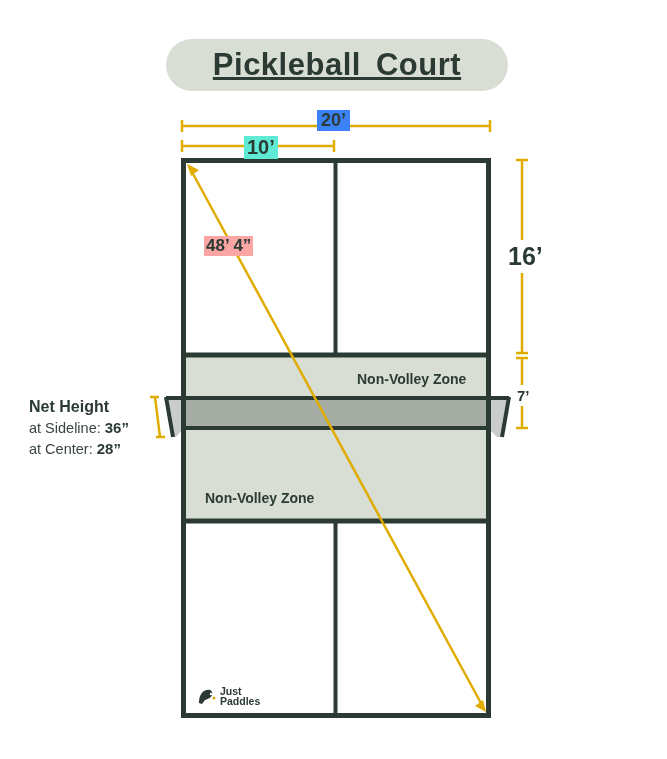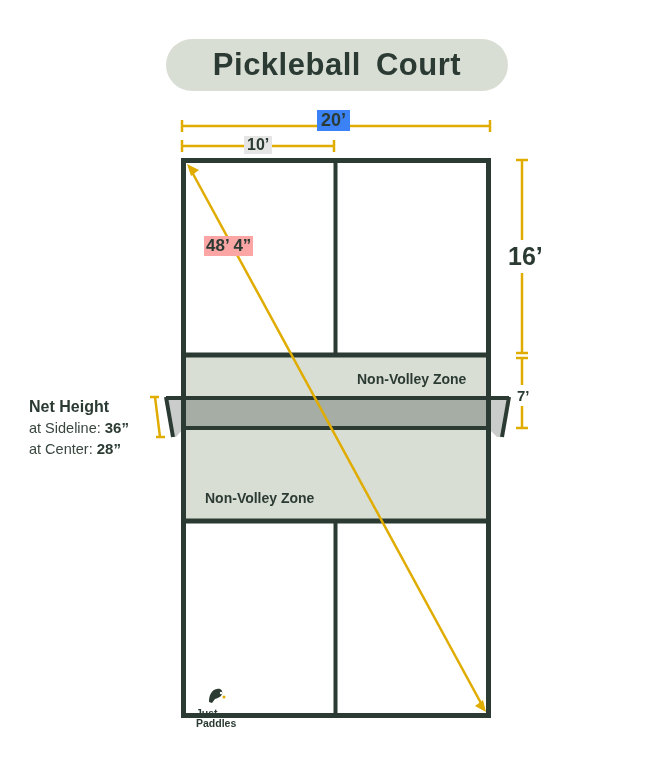--- a/index.html
+++ b/index.html
@@ -1,35 +1,35 @@
 <!DOCTYPE html>
 <html><head>
 <meta charset="utf-8">
 <style>
   html, body { margin:0; padding:0; background:#ffffff; }
   body { width:667px; height:759px; position:relative; overflow:hidden;
          font-family:"Liberation Sans", "DejaVu Sans", sans-serif; color:#2b3b33; }
   .title-pill { position:absolute; left:166px; top:39px; width:342px; height:52px;
-                background:#d9ded5; border-radius:26px; display:flex; align-items:center; justify-content:center; }
+                background:#d9ded5; border-radius:26px; display:flex; align-items:center; justify-content:center;text-decoration:underline; }
   .title-pill span { font-size:31px; font-weight:bold; letter-spacing:0.5px; color:#2b3b33; word-spacing:6px; }
   svg.court { position:absolute; left:0; top:0; }
   .lbl { position:absolute; font-weight:bold; color:#2b3b33; white-space:nowrap; }
   .dim20 { left:317px; top:110px; font-size:18px; background:#3b82f6; padding:0 4px; }
-  .dim10 { left:244px; top:136px; font-size:16px; background:#e5e5e5; padding:0 3px; }
+  .dim10 { left:244px; top:136px; font-size:20px; background:#5eead4; padding:0 3px; }
   .dim15 { left:508px; top:240px; font-size:25px; background:#fff; padding:2px 0; }
   .dim7 { left:517px; top:385px; font-size:15px; background:#fff; padding:2px 0; }
   .diag { left:204px; top:236px; font-size:17px; background:#fca5a5; padding:0 2px; }
   .nvz-top { left:357px; top:371px; font-size:14px; }
   .nvz-bot { left:205px; top:490px; font-size:14px; }
   .net-title { left:29px; top:398px; font-size:16px; }
   .net-line { position:absolute; font-size:14.5px; color:#3a4740; white-space:nowrap; }
   .net-line b { color:#2b3b33; font-size:15px; }
   .net-side { left:29px; top:419px; }
   .net-center { left:29px; top:440px; }
-  .brand { position:absolute; left:196px; top:686px; display:flex; align-items:center; gap:4px;flex-direction:column; }
+  .brand { position:absolute; left:196px; top:686px; display:flex; align-items:center; gap:4px; }
   .brand-text { font-size:10.5px; line-height:10px; color:#2b3b33; font-weight:bold; }
 </style>
 </head>
 <body>
 
 <div class="title-pill">
   <span>Pickleball  Court</span>
 </div>
 
 <svg class="court" width="667" height="759" viewBox="0 0 667 759">

